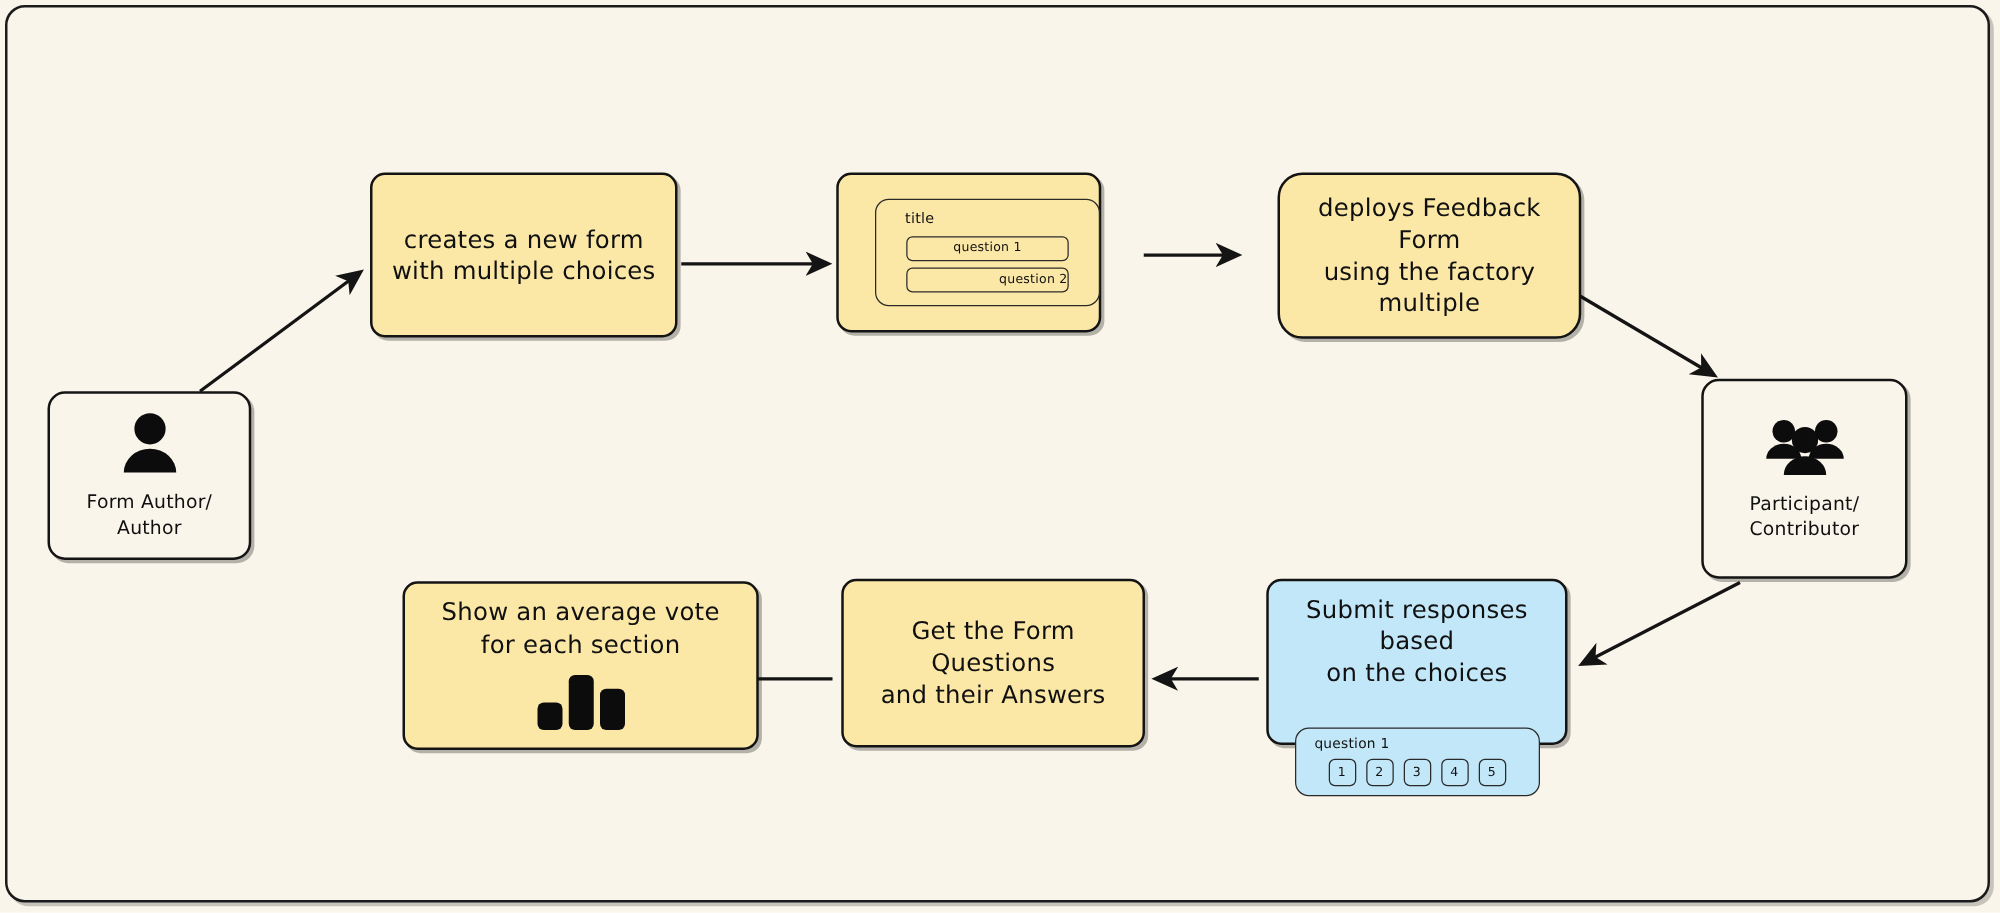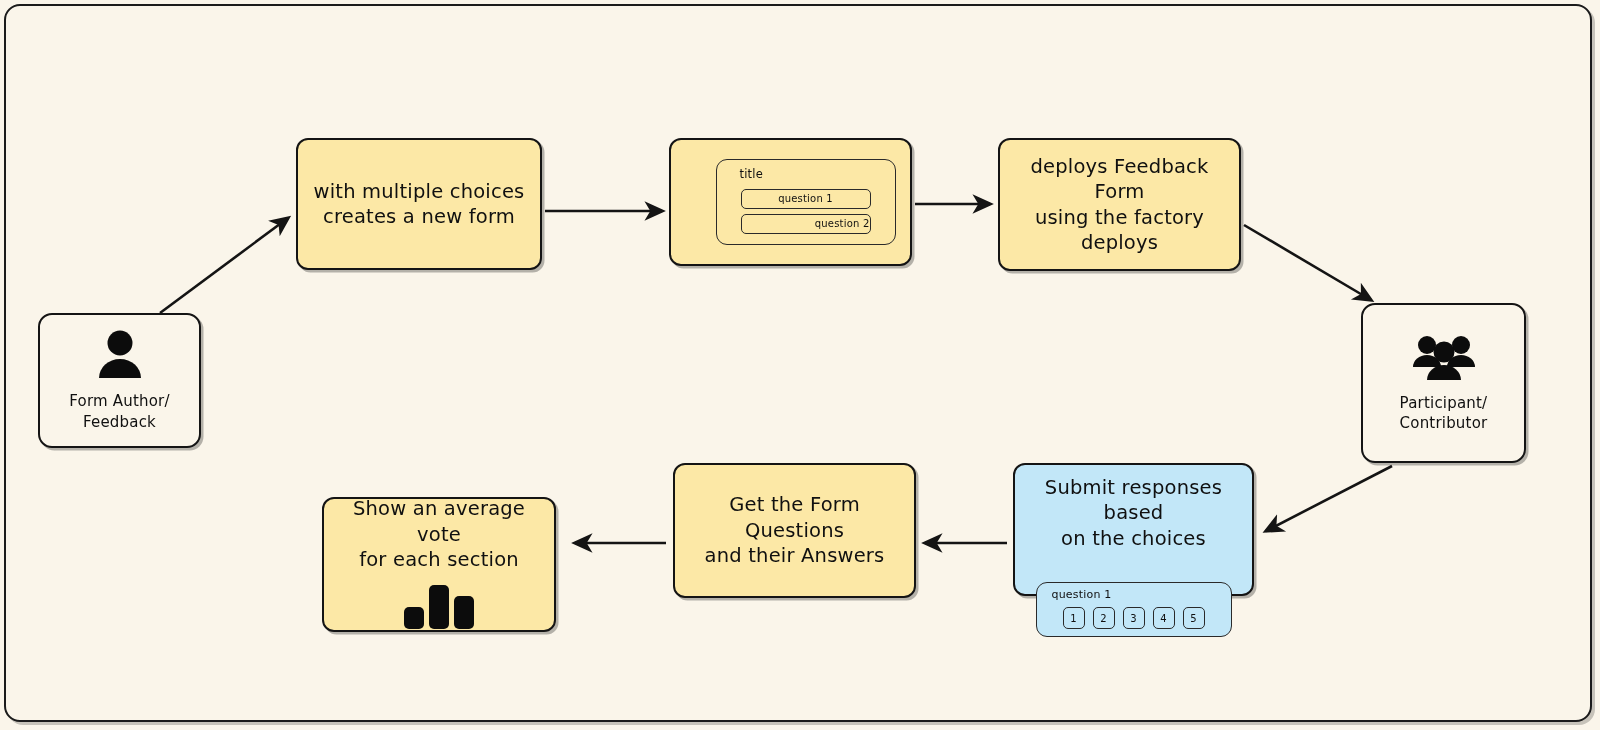--- a/index.html
+++ b/index.html
@@ -72,25 +72,25 @@
   }
   #node-participant {
     left: 1361px; top: 303px; width: 165px; height: 160px;
     border-radius: 14px;
   }
   .actor-icon { display: block; margin-bottom: 8px; }
   .actor-caption { font-size: 15px; line-height: 1.35; }
 
   
   #node-create   { left: 296px;  top: 138px; width: 246px; height: 132px; }
-  #node-formcard { left: 669px;  top: 138px; width: 243px; height: 128px; padding-left: 30px; }
-  #node-deploy   { left: 998px;  top: 138px; width: 243px; height: 133px; }
+  #node-formcard { left: 669px;  top: 138px; width: 212px; height: 128px; padding-left: 30px; }
+  #node-deploy   { left: 1022px;  top: 138px; width: 243px; height: 133px; border-radius: 20px; }
   #node-submit   { left: 1013px; top: 463px; width: 241px; height: 133px; padding: 10px 8px 8px; justify-content: flex-start; gap: 24px; }
   #node-getqa    { left: 673px;  top: 463px; width: 243px; height: 135px; }
-  #node-average  { left: 322px;  top: 465px; width: 234px; height: 135px; margin-top: 32px; }
+  #node-average  { left: 322px;  top: 465px; width: 285px; height: 135px; }
 
   
   .form-preview {
     width: 180px;
     border: 1.6px solid #2a2a2a;
     border-radius: 11px;
     padding: 7px 10px 10px;
     box-sizing: border-box;
     background: #fce8a6;
     display: flex;
@@ -178,44 +178,44 @@
 
   <div class="node node-plain" id="node-author">
     <span class="actor-icon">
       <svg width="52" height="50" viewBox="0 0 52 50">
         <circle cx="26" cy="14" r="12.5" fill="#0c0c0c"></circle>
         <path d="M 5 49 A 21 19 0 0 1 47 49 Z" fill="#0c0c0c"></path>
       </svg>
     </span>
     <div class="node-label actor-caption">
       <div>Form Author/</div>
-      <div>Feedback</div>
+      <div>Author</div>
     </div>
   </div>
 
   <div class="node node-yellow" id="node-create">
     <div class="node-label lbl-lg node-text-block">
+      <div>creates a new form</div>
       <div>with multiple choices</div>
-      <div>creates a new form</div>
     </div>
   </div>
 
   <div class="node node-yellow" id="node-formcard">
     <div class="form-preview">
       <div class="form-title node-label">title</div>
       <div class="form-q node-label">question 1</div>
       <div class="form-q node-label">question 2</div>
     </div>
   </div>
 
   <div class="node node-yellow" id="node-deploy">
     <div class="node-label lbl-lg node-text-block">
       <div>deploys Feedback Form</div>
       <div>using the factory</div>
-      <div>deploys</div>
+      <div>multiple</div>
     </div>
   </div>
 
   <div class="node node-plain" id="node-participant">
     <span class="actor-icon">
       <svg width="66" height="48" viewBox="0 0 66 48">
         <circle cx="16" cy="12" r="9" fill="#0c0c0c"></circle>
         <circle cx="50" cy="12" r="9" fill="#0c0c0c"></circle>
         <path d="M 2 34 A 14 12 0 0 1 30 34 Z" fill="#0c0c0c"></path>
         <path d="M 36 34 A 14 12 0 0 1 64 34 Z" fill="#0c0c0c"></path>

